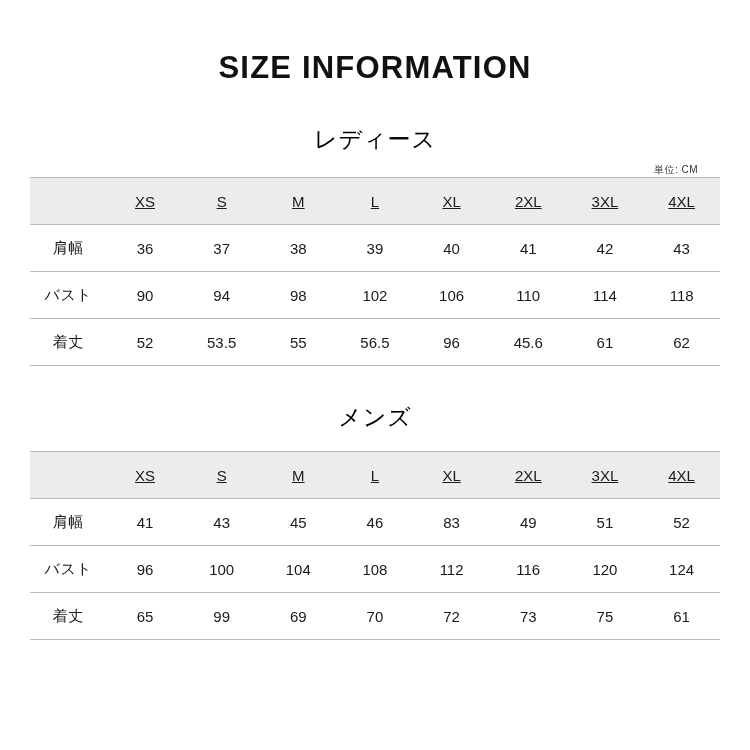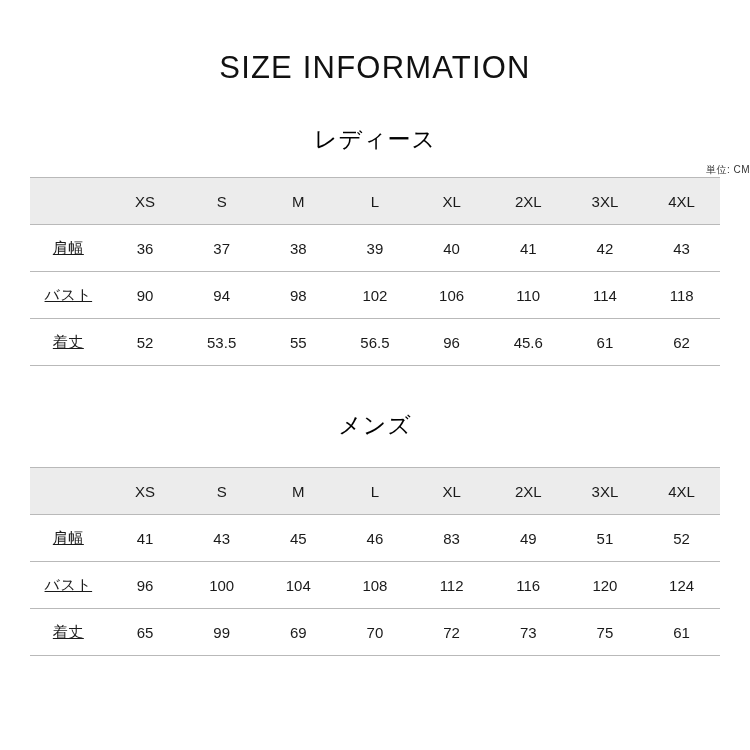--- a/index.html
+++ b/index.html
@@ -16,41 +16,42 @@
   }
   .page {
     position: relative;
     width: 750px;
     height: 750px;
     box-sizing: border-box;
   }
   .main-title {
     text-align: center;
     font-size: 31px;
-    font-weight: 400;
+    font-weight: 700;
     letter-spacing: 1.2px;
     color: #111;
     margin: 0;
     padding-top: 50px;
     font-family: "Liberation Sans", sans-serif;
   }
   .section {
     width: 750px;
   }
   .section-title {
     text-align: center;
     font-size: 23px;
     font-weight: 400;
     color: #000000;
     letter-spacing: 1px;
   }
   .unit-label {
     text-align: right;
     font-size: 10px;
     color: #333;
+    padding-right: 52px;
     letter-spacing: 0.5px;
     height: 14px;
   }
   .table-wrap {
     padding: 0 30px;
     box-sizing: border-box;
   }
   table.size-table {
     border-collapse: collapse;
     width: 100%;
@@ -75,33 +76,33 @@
   }
   .header-row th.corner {
     background: #ececec;
   }
   table.size-table tr.data-row td {
     border-bottom: 1px solid #b9b9b9;
   }
   table.size-table tr.header-row th {
     border-top: 1px solid #b9b9b9;
     border-bottom: 1px solid #b9b9b9;
+    text-decoration: underline;
   }
   td.row-label {
     text-align: right;
     padding-right: 14px;
     font-size: 15px;
     letter-spacing: 0.5px;
     box-sizing: border-box;
-    text-decoration: underline;
   }
   
   #ladies-section .section-title { margin: 0; padding-top: 38px; }
   #ladies-section .unit-label { padding-top: 8px; }
-  #mens-section .section-title { margin: 16px; padding-top: 28px; padding-bottom: 10px; }
+  #mens-section .section-title { margin: 8px; padding-top: 28px; padding-bottom: 10px; }
 </style>
 </head>
 <body>
 
 <div class="page">
 
   <h1 class="main-title">SIZE INFORMATION</h1>
 
   <div class="section" id="ladies-section">
     <div class="section-title">レディース</div>

